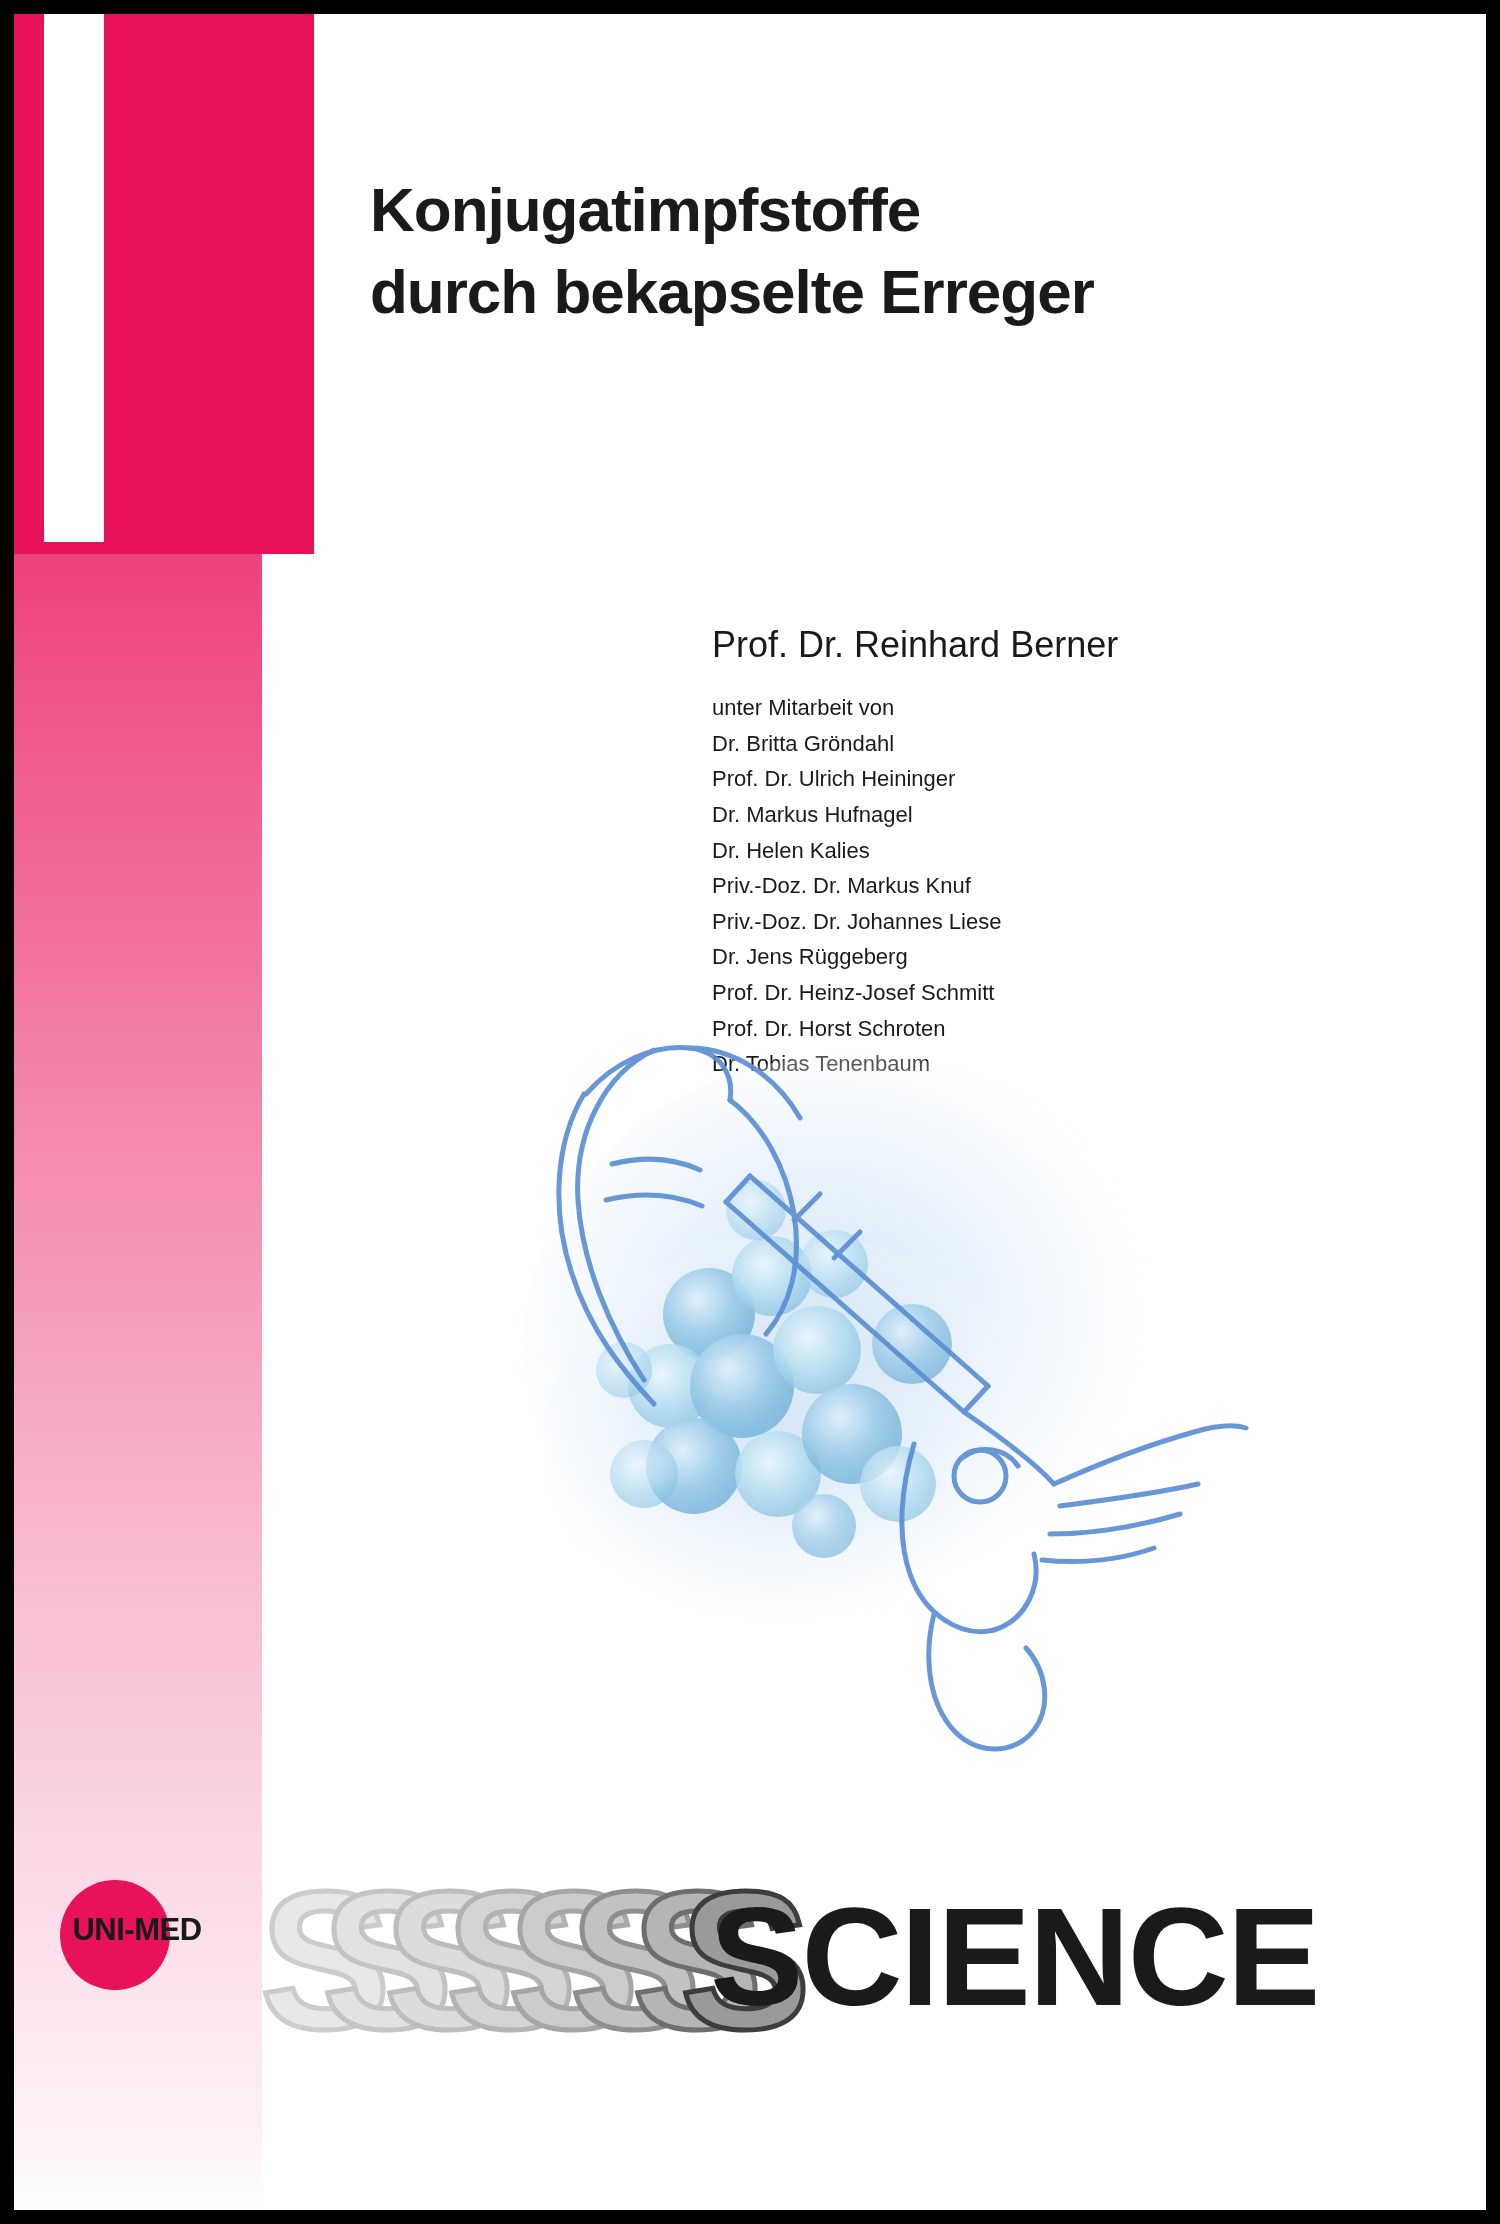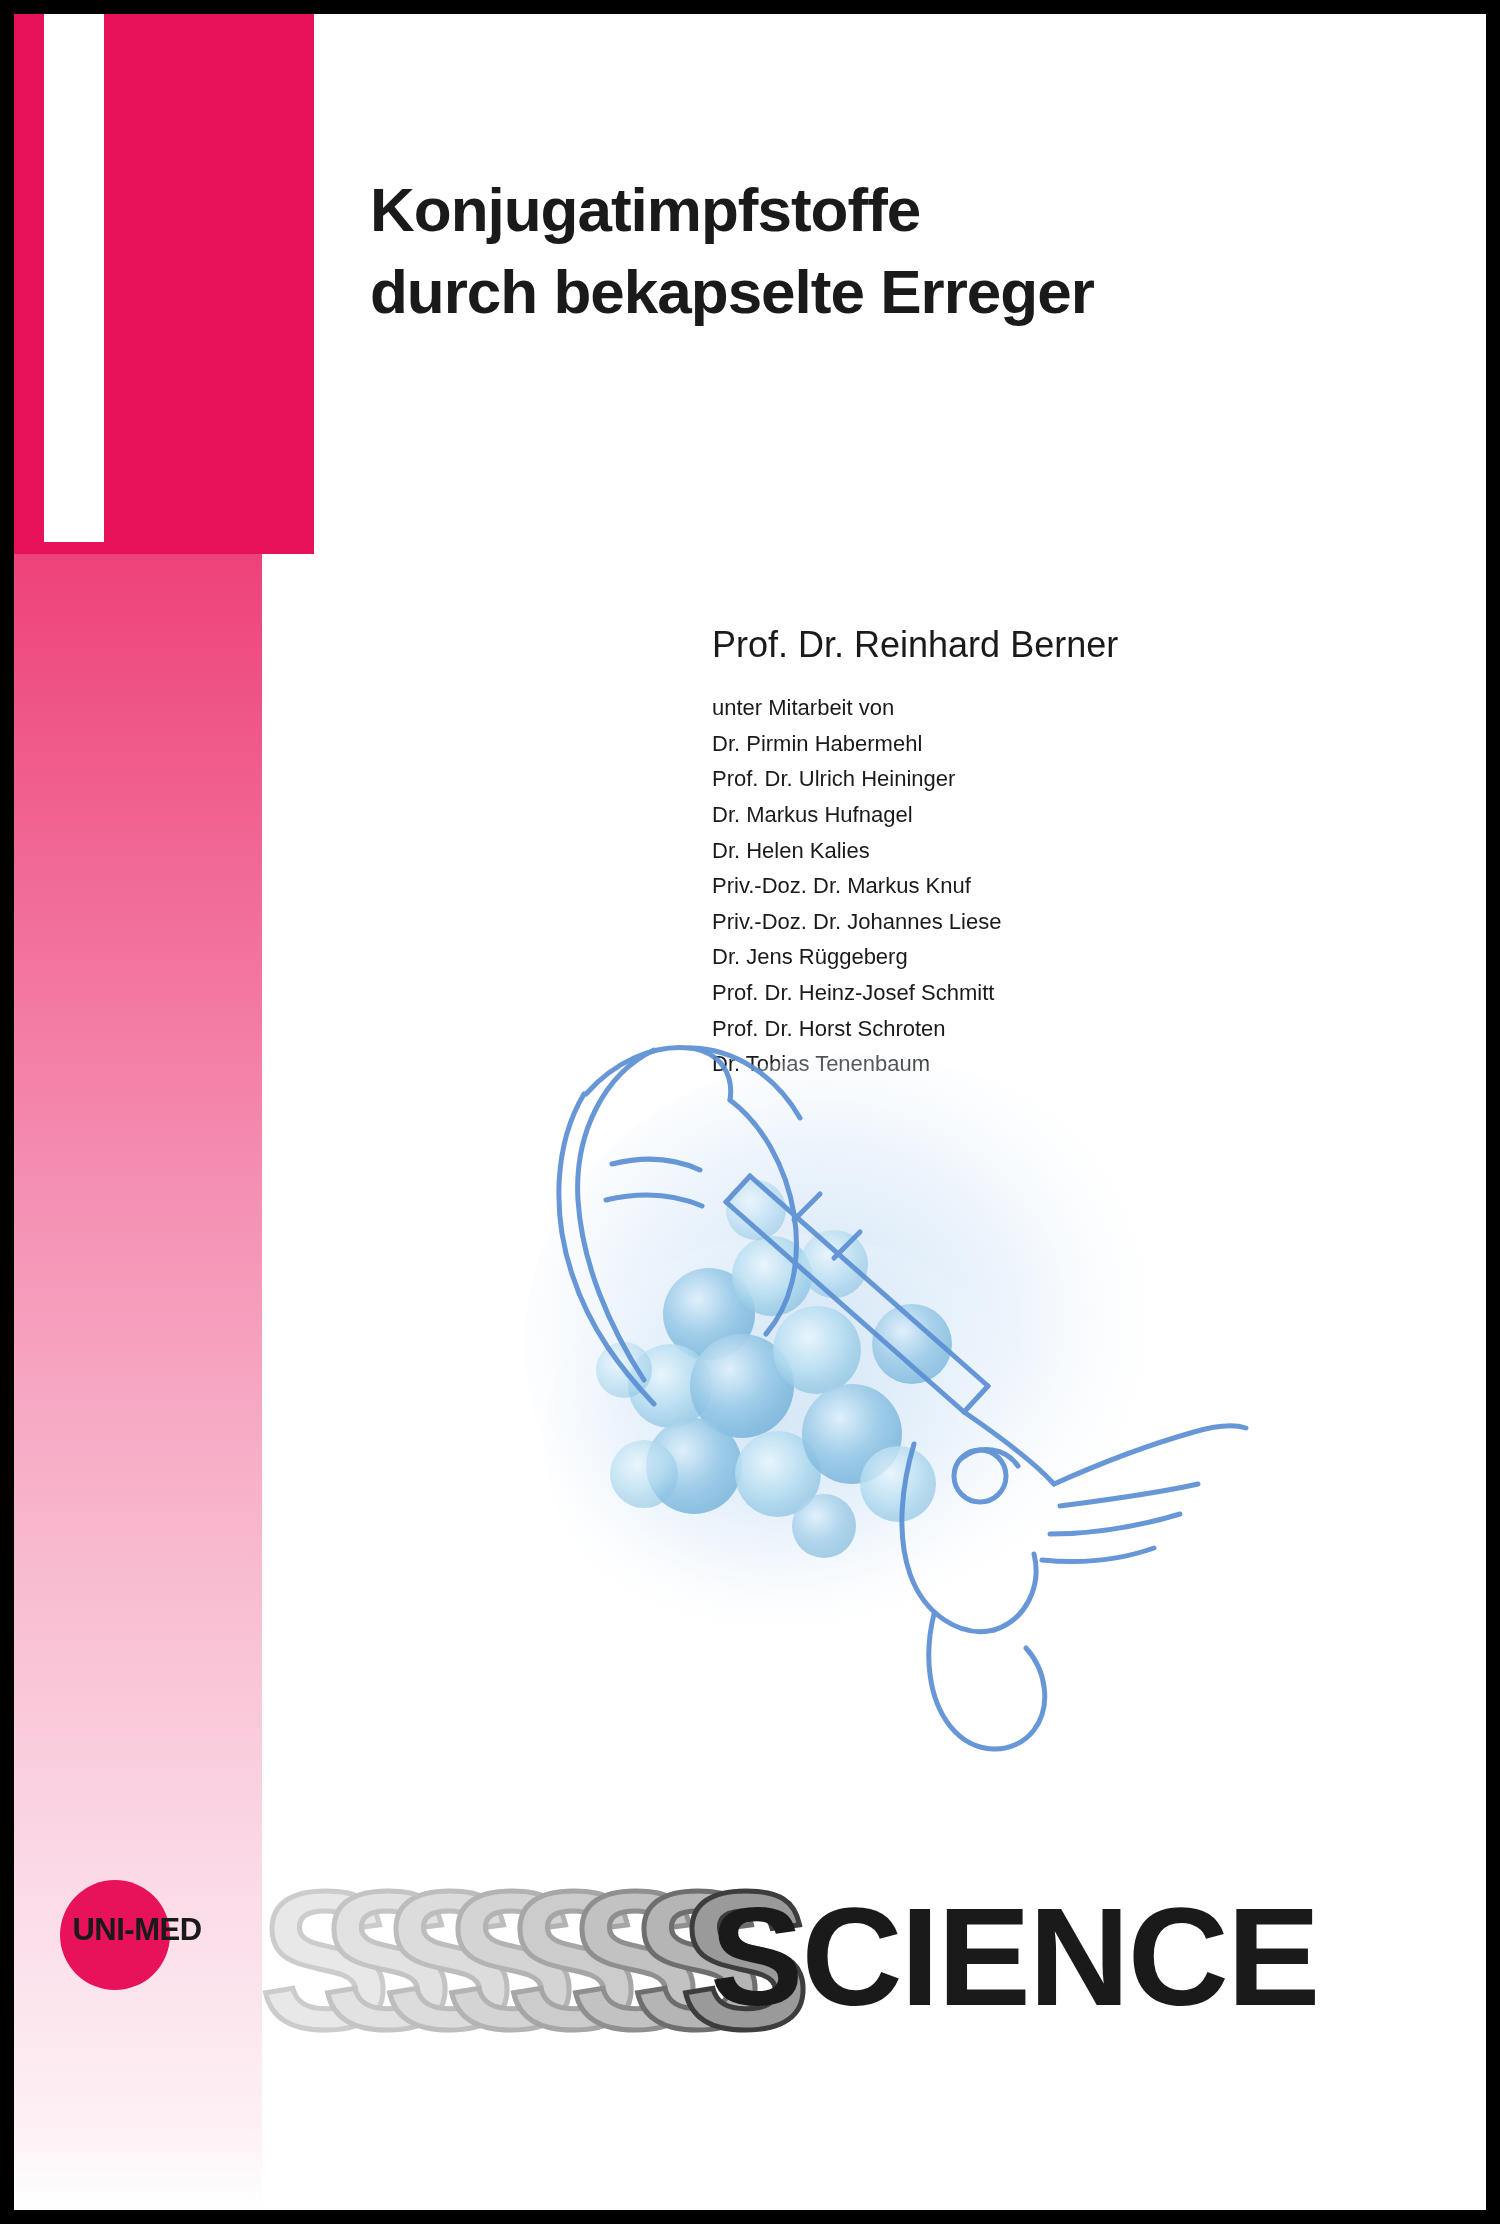--- a/index.html
+++ b/index.html
@@ -182,21 +182,21 @@
     </div>
 
     <div class="title-block">
       <div class="title-line">Konjugatimpfstoffe</div>
       <div class="title-line">durch bekapselte Erreger</div>
     </div>
 
     <div class="author-block">
       <div class="main-author">Prof. Dr. Reinhard Berner</div>
       <div class="contrib-intro">unter Mitarbeit von</div>
-      <div class="contrib">Dr. Pirmin Habermehl</div>
+      <div class="contrib">Dr. Britta Gröndahl</div>
       <div class="contrib">Prof. Dr. Ulrich Heininger</div>
       <div class="contrib">Dr. Markus Hufnagel</div>
       <div class="contrib">Dr. Helen Kalies</div>
       <div class="contrib">Priv.-Doz. Dr. Markus Knuf</div>
       <div class="contrib">Priv.-Doz. Dr. Johannes Liese</div>
       <div class="contrib">Dr. Jens Rüggeberg</div>
       <div class="contrib">Prof. Dr. Heinz-Josef Schmitt</div>
       <div class="contrib">Prof. Dr. Horst Schroten</div>
       <div class="contrib">Dr. Tobias Tenenbaum</div>
     </div>

